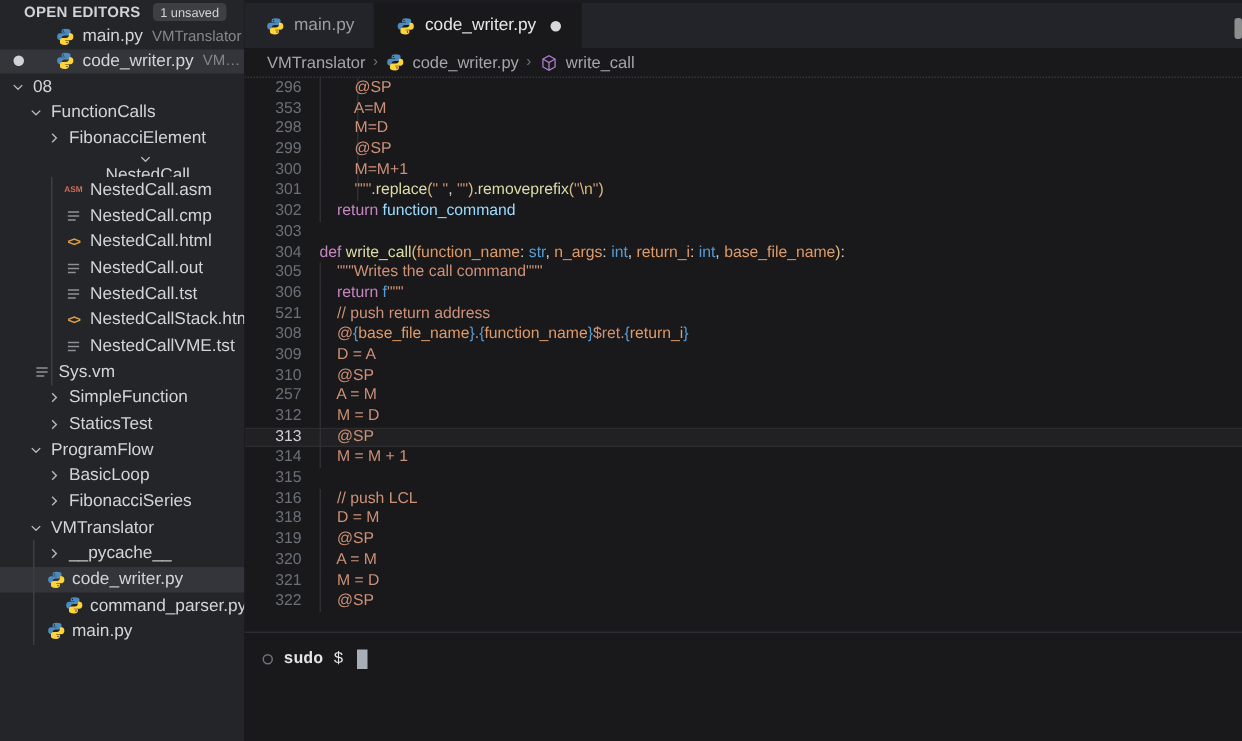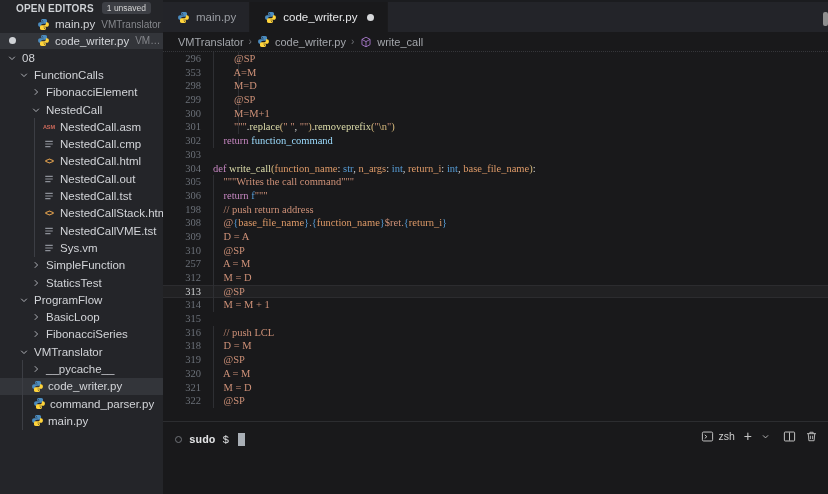--- a/index.html
+++ b/index.html
@@ -33,21 +33,21 @@
   #main { position:absolute; left:163px; top:0; right:0; height:494px; background:#19191b; }
   #tabbar { height:32px; background:#232429; display:flex; position:relative; border-top:2px solid #1b1c1f; }
   .tab { display:flex; align-items:center; gap:6px; padding:0 13px; font-size:11.5px; color:#9a9da3; cursor:pointer; border-right:1px solid #1b1b1d; }
   .tab.active { background:#19191b; color:#e6e7e9; }
   .tab-dot { width:7px; height:7px; border-radius:50%; background:#d6d8da; margin-left:4px; }
   .tab-scroll { position:absolute; right:0; top:10px; width:5px; height:14px; border-radius:2px; background:#8e8e8e; }
   #breadcrumb { height:20px; display:flex; align-items:center; gap:5px; padding-left:15px; font-size:11px; color:#a3a6ab; background:#19191b; border-bottom:1px dotted #35363a; }
   .bc-sep { color:#6f7277; font-size:10px; }
   .bc-item { display:flex; align-items:center; gap:4px; cursor:pointer; }
 
-  #code { position:absolute; left:0; right:0; top:52px; bottom:73px; overflow:hidden; font-family:Liberation Serif, serif; font-size:10.5px; }
+  #code { position:absolute; left:0; right:0; top:52px; bottom:73px; overflow:hidden; font-family:Liberation Sans, sans-serif; font-size:10.5px; }
   .cl { position:relative; height:13.7px; line-height:13.7px; white-space:pre; }
   .cl.active { background:rgba(255,255,255,.035); box-shadow:inset 0 1px 0 #2c2c2f, inset 0 -1px 0 #2c2c2f; }
   .ln { position:absolute; left:0; width:38px; text-align:right; color:#6b7078; }
   .cl.active .ln { color:#d0d2d5; }
   .ctext { position:absolute; left:50px; top:0; }
   .iguide { position:absolute; top:0; width:1px; height:100%; background:#2e2f33; }
 
   
   #panel { position:absolute; left:0; right:0; top:421px; bottom:0; background:#19191b; border-top:1px solid #2c2d30; }
   #panel-tabs { height:28px; display:flex; align-items:center; gap:21px; padding-left:15px; }
@@ -112,21 +112,21 @@
         <span class="tree-label">FunctionCalls</span>
       </div>
       <div class="tree-row" style="padding-left: 30px;">
         <span class="chev">
           <svg width="10" height="10" viewBox="0 0 16 16" fill="none" stroke="#b6b9be" stroke-width="1.5">
             <path d="M6 3.5l4.5 4.5L6 12.5"></path>
           </svg>
         </span>
         <span class="tree-label">FibonacciElement</span>
       </div>
-      <div class="tree-row" style="padding-left: 30px;">
+      <div class="tree-row" style="padding-left: 30px; flex-direction: column;">
         <span class="chev">
           <svg width="10" height="10" viewBox="0 0 16 16" fill="none" stroke="#b6b9be" stroke-width="1.5">
             <path d="M3.5 6l4.5 4.5L12.5 6"></path>
           </svg>
         </span>
         <span class="tree-label">NestedCall</span>
       </div>
       <div class="tree-row" style="padding-left: 42px;">
         <span class="ficon">
           <span class="icon-asm">ASM</span>
@@ -170,21 +170,21 @@
         <span class="tree-label">NestedCallStack.html</span>
       </div>
       <div class="tree-row" style="padding-left: 42px;">
         <span class="ficon">
           <svg width="12" height="12" viewBox="0 0 16 16" stroke="#8d9199" stroke-width="1.4" fill="none">
             <path d="M3 4.5h10M3 8h10M3 11.5h7"></path>
           </svg>
         </span>
         <span class="tree-label">NestedCallVME.tst</span>
       </div>
-      <div class="tree-row" style="padding-left: 42px;">
+      <div class="tree-row" style="padding-left: 21px;">
         <span class="ficon">
           <svg width="12" height="12" viewBox="0 0 16 16" stroke="#8d9199" stroke-width="1.4" fill="none">
             <path d="M3 4.5h10M3 8h10M3 11.5h7"></path>
           </svg>
         </span>
         <span class="tree-label">Sys.vm</span>
       </div>
       <div class="tree-row" style="padding-left: 30px;">
         <span class="chev">
           <svg width="10" height="10" viewBox="0 0 16 16" fill="none" stroke="#b6b9be" stroke-width="1.5">
@@ -243,21 +243,21 @@
       </div>
       <div class="tree-row selected" style="padding-left: 30px;">
         <span class="ficon">
           <svg width="13" height="13" viewBox="0 0 24 24">
             <path fill="#4b8bbe" d="M12 2c-2.6 0-4.5.9-4.5 2.8V7h4.7v.8H5.6C3.6 7.8 2 9.2 2 12s1.6 4.2 3.6 4.2h1.9v-2.4c0-1.9 1.7-3.4 3.7-3.4h4.3c1.6 0 3-1.3 3-2.9V4.8C18.5 2.9 16.6 2 12 2zM9.8 3.9c.5 0 .9.4.9.9s-.4.9-.9.9-.9-.4-.9-.9.4-.9.9-.9z"></path>
             <path fill="#ffd43b" d="M12 22c2.6 0 4.5-.9 4.5-2.8V17h-4.7v-.8h6.6c2 0 3.6-1.4 3.6-4.2s-1.6-4.2-3.6-4.2h-1.9v2.4c0 1.9-1.7 3.4-3.7 3.4H8.5c-1.6 0-3 1.3-3 2.9v2.7C5.5 21.1 7.4 22 12 22zm2.2-1.9c-.5 0-.9-.4-.9-.9s.4-.9.9-.9.9.4.9.9-.4.9-.9.9z"></path>
           </svg>
         </span>
         <span class="tree-label">code_writer.py</span>
       </div>
-      <div class="tree-row" style="padding-left: 32px;">
+      <div class="tree-row" style="padding-left: 42px;">
         <span class="ficon">
           <svg width="13" height="13" viewBox="0 0 24 24">
             <path fill="#4b8bbe" d="M12 2c-2.6 0-4.5.9-4.5 2.8V7h4.7v.8H5.6C3.6 7.8 2 9.2 2 12s1.6 4.2 3.6 4.2h1.9v-2.4c0-1.9 1.7-3.4 3.7-3.4h4.3c1.6 0 3-1.3 3-2.9V4.8C18.5 2.9 16.6 2 12 2zM9.8 3.9c.5 0 .9.4.9.9s-.4.9-.9.9-.9-.4-.9-.9.4-.9.9-.9z"></path>
             <path fill="#ffd43b" d="M12 22c2.6 0 4.5-.9 4.5-2.8V17h-4.7v-.8h6.6c2 0 3.6-1.4 3.6-4.2s-1.6-4.2-3.6-4.2h-1.9v2.4c0 1.9-1.7 3.4-3.7 3.4H8.5c-1.6 0-3 1.3-3 2.9v2.7C5.5 21.1 7.4 22 12 22zm2.2-1.9c-.5 0-.9-.4-.9-.9s.4-.9.9-.9.9.4.9.9-.4.9-.9.9z"></path>
           </svg>
         </span>
         <span class="tree-label">command_parser.py</span>
       </div>
       <div class="tree-row" style="padding-left: 30px;">
         <span class="ficon">
@@ -326,64 +326,38 @@
       <div class="cl"><span class="ln">353</span><span class="iguide" style="left: 50px;"></span><span class="iguide" style="left: 75.2px;"></span><span class="ctext"><span style="color: rgb(206, 145, 120);">        A=M</span></span></div>
       <div class="cl"><span class="ln">298</span><span class="iguide" style="left: 50px;"></span><span class="iguide" style="left: 75.2px;"></span><span class="ctext"><span style="color: rgb(206, 145, 120);">        M=D</span></span></div>
       <div class="cl"><span class="ln">299</span><span class="iguide" style="left: 50px;"></span><span class="iguide" style="left: 75.2px;"></span><span class="ctext"><span style="color: rgb(206, 145, 120);">        @SP</span></span></div>
       <div class="cl"><span class="ln">300</span><span class="iguide" style="left: 50px;"></span><span class="iguide" style="left: 75.2px;"></span><span class="ctext"><span style="color: rgb(206, 145, 120);">        M=M+1</span></span></div>
       <div class="cl"><span class="ln">301</span><span class="iguide" style="left: 50px;"></span><span class="iguide" style="left: 75.2px;"></span><span class="ctext"><span style="color: rgb(206, 145, 120);">        """</span><span style="color: rgb(212, 212, 212);">.</span><span style="color: rgb(220, 220, 170);">replace</span><span style="color: rgb(215, 186, 125);">(</span><span style="color: rgb(206, 145, 120);">" "</span><span style="color: rgb(212, 212, 212);">,</span><span style="color: rgb(212, 212, 212);"> </span><span style="color: rgb(206, 145, 120);">""</span><span style="color: rgb(215, 186, 125);">)</span><span style="color: rgb(212, 212, 212);">.</span><span style="color: rgb(220, 220, 170);">removeprefix</span><span style="color: rgb(215, 186, 125);">(</span><span style="color: rgb(206, 145, 120);">"</span><span style="color: rgb(215, 186, 125);">\n</span><span style="color: rgb(206, 145, 120);">"</span><span style="color: rgb(215, 186, 125);">)</span></span></div>
       <div class="cl"><span class="ln">302</span><span class="iguide" style="left: 50px;"></span><span class="ctext"><span style="color: rgb(212, 212, 212);">    </span><span style="color: rgb(197, 134, 192);">return</span><span style="color: rgb(212, 212, 212);"> </span><span style="color: rgb(156, 220, 254);">function_command</span></span></div>
       <div class="cl"><span class="ln">303</span><span class="ctext"></span></div>
       <div class="cl"><span class="ln">304</span><span class="ctext"><span style="color: rgb(197, 134, 192);">def</span><span style="color: rgb(212, 212, 212);"> </span><span style="color: rgb(220, 220, 170);">write_call</span><span style="color: rgb(215, 186, 125);">(</span><span style="color: rgb(222, 154, 104);">function_name</span><span style="color: rgb(212, 212, 212);">:</span><span style="color: rgb(212, 212, 212);"> </span><span style="color: rgb(86, 156, 214);">str</span><span style="color: rgb(212, 212, 212);">,</span><span style="color: rgb(212, 212, 212);"> </span><span style="color: rgb(222, 154, 104);">n_args</span><span style="color: rgb(212, 212, 212);">:</span><span style="color: rgb(212, 212, 212);"> </span><span style="color: rgb(86, 156, 214);">int</span><span style="color: rgb(212, 212, 212);">,</span><span style="color: rgb(212, 212, 212);"> </span><span style="color: rgb(222, 154, 104);">return_i</span><span style="color: rgb(212, 212, 212);">:</span><span style="color: rgb(212, 212, 212);"> </span><span style="color: rgb(86, 156, 214);">int</span><span style="color: rgb(212, 212, 212);">,</span><span style="color: rgb(212, 212, 212);"> </span><span style="color: rgb(222, 154, 104);">base_file_name</span><span style="color: rgb(215, 186, 125);">)</span><span style="color: rgb(212, 212, 212);">:</span></span></div>
       <div class="cl"><span class="ln">305</span><span class="iguide" style="left: 50px;"></span><span class="ctext"><span style="color: rgb(206, 145, 120);">    """Writes the call command"""</span></span></div>
       <div class="cl"><span class="ln">306</span><span class="iguide" style="left: 50px;"></span><span class="ctext"><span style="color: rgb(212, 212, 212);">    </span><span style="color: rgb(197, 134, 192);">return</span><span style="color: rgb(212, 212, 212);"> </span><span style="color: rgb(86, 156, 214);">f</span><span style="color: rgb(206, 145, 120);">"""</span></span></div>
-      <div class="cl"><span class="ln">198</span><span class="iguide" style="left: 50px;"></span><span class="ctext"><span style="color: rgb(206, 145, 120);">    // push return address</span></span></div>
+      <div class="cl"><span class="ln">521</span><span class="iguide" style="left: 50px;"></span><span class="ctext"><span style="color: rgb(206, 145, 120);">    // push return address</span></span></div>
       <div class="cl"><span class="ln">308</span><span class="iguide" style="left: 50px;"></span><span class="ctext"><span style="color: rgb(206, 145, 120);">    @</span><span style="color: rgb(86, 156, 214);">{</span><span style="color: rgb(222, 154, 104);">base_file_name</span><span style="color: rgb(86, 156, 214);">}</span><span style="color: rgb(206, 145, 120);">.</span><span style="color: rgb(86, 156, 214);">{</span><span style="color: rgb(222, 154, 104);">function_name</span><span style="color: rgb(86, 156, 214);">}</span><span style="color: rgb(206, 145, 120);">$ret.</span><span style="color: rgb(86, 156, 214);">{</span><span style="color: rgb(222, 154, 104);">return_i</span><span style="color: rgb(86, 156, 214);">}</span></span></div>
       <div class="cl"><span class="ln">309</span><span class="iguide" style="left: 50px;"></span><span class="ctext"><span style="color: rgb(206, 145, 120);">    D = A</span></span></div>
       <div class="cl"><span class="ln">310</span><span class="iguide" style="left: 50px;"></span><span class="ctext"><span style="color: rgb(206, 145, 120);">    @SP</span></span></div>
       <div class="cl"><span class="ln">257</span><span class="iguide" style="left: 50px;"></span><span class="ctext"><span style="color: rgb(206, 145, 120);">    A = M</span></span></div>
       <div class="cl"><span class="ln">312</span><span class="iguide" style="left: 50px;"></span><span class="ctext"><span style="color: rgb(206, 145, 120);">    M = D</span></span></div>
       <div class="cl active"><span class="ln">313</span><span class="iguide" style="left: 50px;"></span><span class="ctext"><span style="color: rgb(206, 145, 120);">    @SP</span></span></div>
       <div class="cl"><span class="ln">314</span><span class="iguide" style="left: 50px;"></span><span class="ctext"><span style="color: rgb(206, 145, 120);">    M = M + 1</span></span></div>
       <div class="cl"><span class="ln">315</span><span class="ctext"></span></div>
       <div class="cl"><span class="ln">316</span><span class="iguide" style="left: 50px;"></span><span class="ctext"><span style="color: rgb(206, 145, 120);">    // push LCL</span></span></div>
       <div class="cl"><span class="ln">318</span><span class="iguide" style="left: 50px;"></span><span class="ctext"><span style="color: rgb(206, 145, 120);">    D = M</span></span></div>
       <div class="cl"><span class="ln">319</span><span class="iguide" style="left: 50px;"></span><span class="ctext"><span style="color: rgb(206, 145, 120);">    @SP</span></span></div>
       <div class="cl"><span class="ln">320</span><span class="iguide" style="left: 50px;"></span><span class="ctext"><span style="color: rgb(206, 145, 120);">    A = M</span></span></div>
       <div class="cl"><span class="ln">321</span><span class="iguide" style="left: 50px;"></span><span class="ctext"><span style="color: rgb(206, 145, 120);">    M = D</span></span></div>
       <div class="cl"><span class="ln">322</span><span class="iguide" style="left: 50px;"></span><span class="ctext"><span style="color: rgb(206, 145, 120);">    @SP</span></span></div>
     </div>
 
   <div id="panel">
-    <div id="panel-actions">
-      <span class="pa">
-        <svg width="13" height="13" viewBox="0 0 16 16" fill="none" stroke="#c5c5c5" stroke-width="1.2">
-            <rect x="1.7" y="2.5" width="12.6" height="11" rx="1.5"></rect>
-            <path d="M4.6 6l2.6 2.2L4.6 10.4"></path>
-          </svg>
-        <span class="shell-label">zsh</span>
-      </span>
-      <span class="pa pa-plus">+</span>
-      <span class="pa">
-        <svg width="9" height="9" viewBox="0 0 16 16" fill="none" stroke="#c5c5c5" stroke-width="1.6">
-            <path d="M3.5 6l4.5 4.5L12.5 6"></path>
-          </svg>
-      </span>
-      <span class="pa" style="margin-left:4px;">
-        <svg width="13" height="13" viewBox="0 0 16 16" fill="none" stroke="#c5c5c5" stroke-width="1.2">
-            <rect x="1.7" y="2.5" width="12.6" height="11" rx="1"></rect>
-            <path d="M8 3v10"></path>
-          </svg>
-      </span>
-      <span class="pa">
-        <svg width="13" height="13" viewBox="0 0 16 16" fill="none" stroke="#c5c5c5" stroke-width="1.1">
-            <path d="M2.5 4.5h11M6 4.5V2.8h4v1.7M4 4.5l.8 8.7h6.4l.8-8.7M6.6 7v4.2M9.4 7v4.2"></path>
-          </svg>
-      </span>
-    </div>
     <div id="term-line">
       <span class="term-circle"></span>
       <span class="term-cmd">sudo</span>
       <span>$</span>
       <span class="term-cursor"></span>
     </div>
   </div>
 </div>
 
 </body></html>

